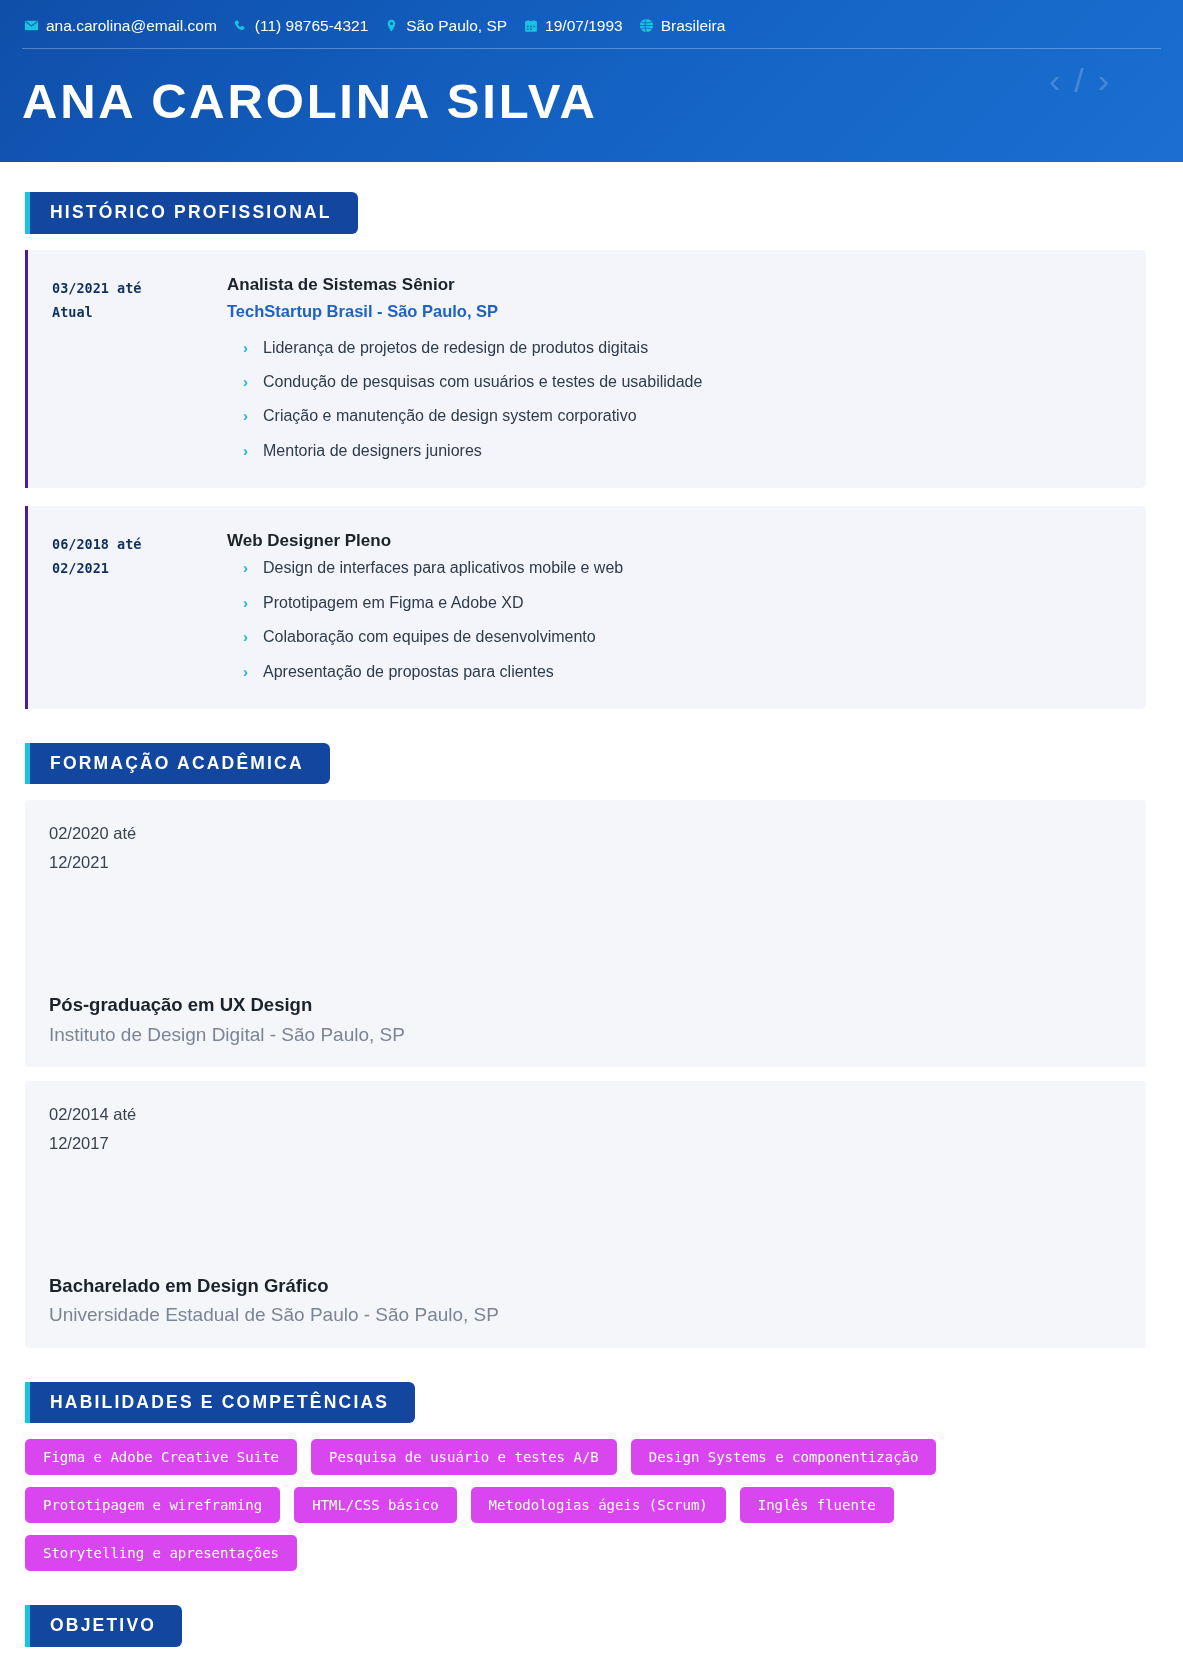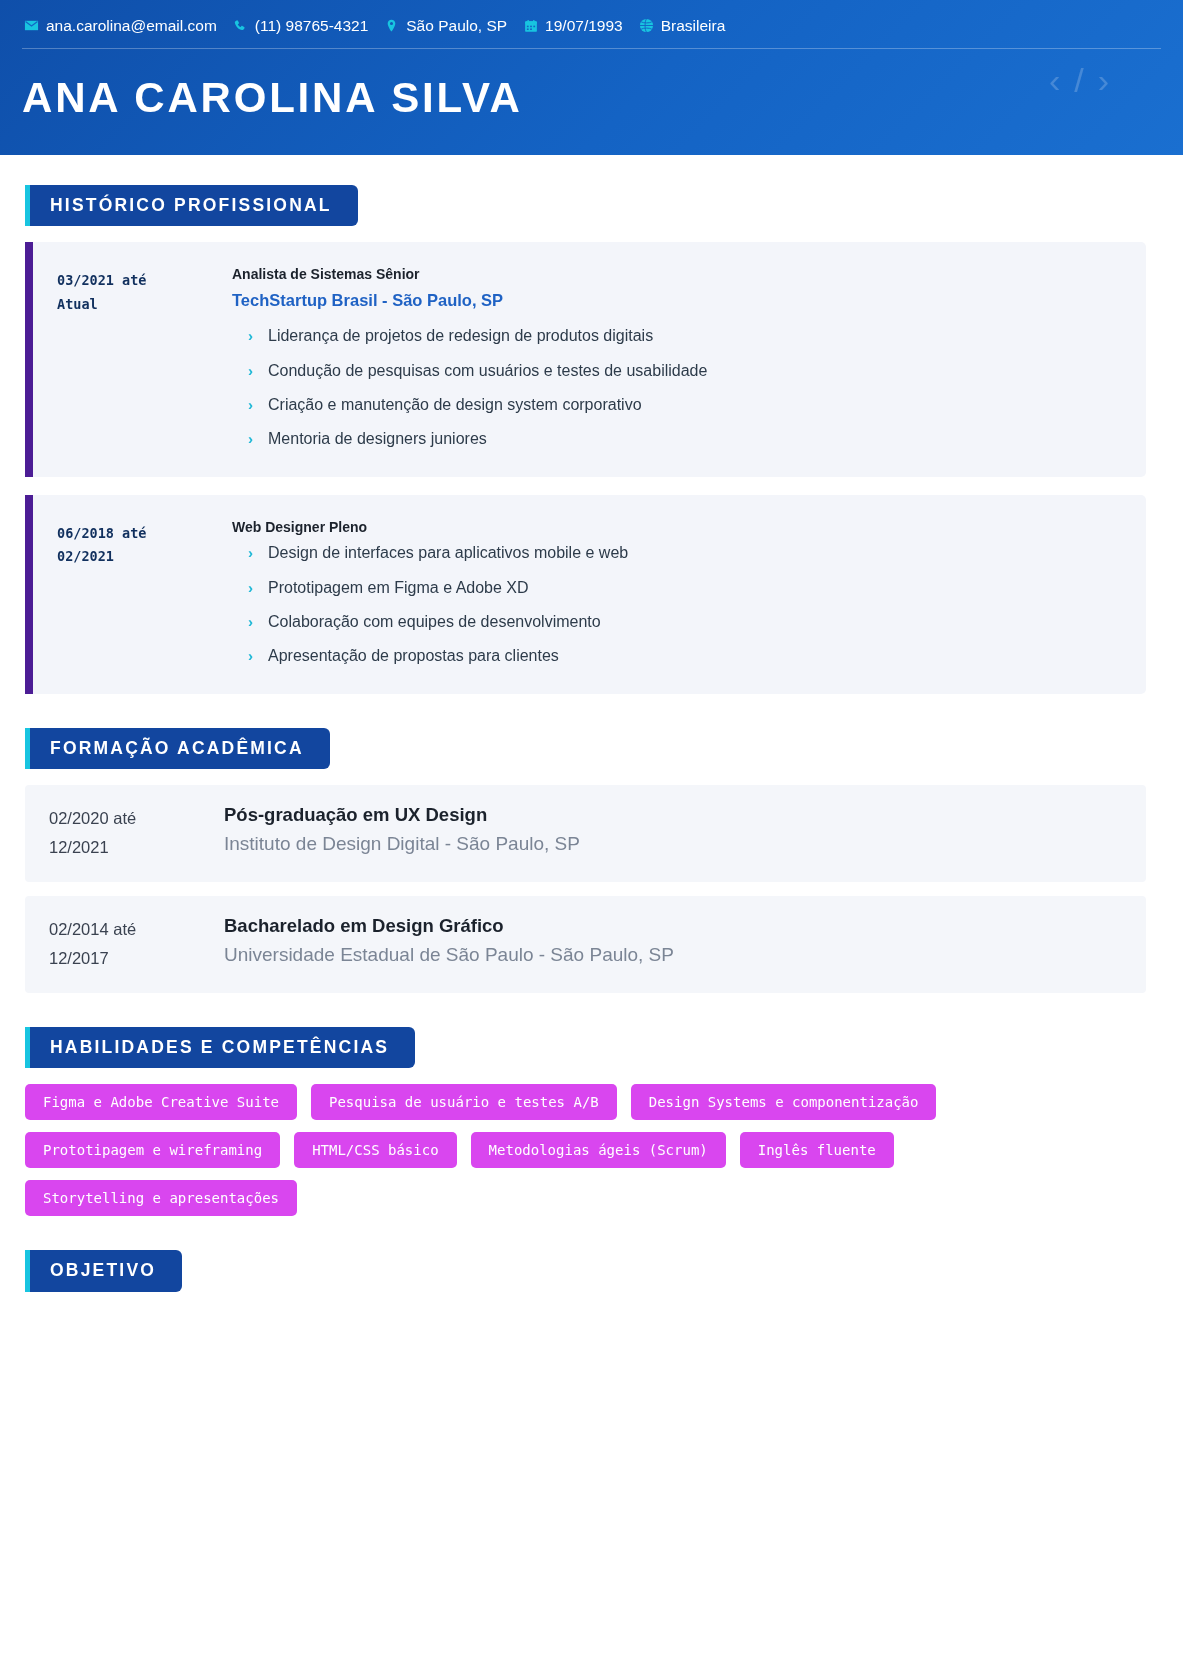--- a/index.html
+++ b/index.html
@@ -56,21 +56,21 @@
 
   .name-wrap {
     position: relative;
     padding-top: 26px;
     padding-bottom: 8px;
     min-height: 78px;
   }
 
   .full-name {
     color: #ffffff;
-    font-size: 42px;
+    font-size: 49px;
     font-weight: 700;
     letter-spacing: 2.8px;
     line-height: 1.1;
   }
 
   .code-deco {
     position: absolute;
     right: 52px;
     top: 14px;
     display: flex;
@@ -106,42 +106,42 @@
     font-size: 17.5px;
     font-weight: 700;
     letter-spacing: 2.2px;
     line-height: 1;
   }
 
   
   .exp-card {
     display: flex;
     background: #f3f5fa;
-    border-left: 8px solid #4c1d95;
+    border-left: 3px solid #4c1d95;
     border-radius: 0 5px 5px 0;
     padding: 24px 24px 26px 24px;
     margin: 0 3px 18px 3px;
     justify-content: center;
   }
 
   .exp-dates {
     flex: 0 0 175px;
     font-family: "DejaVu Sans Mono", "Liberation Mono", monospace;
     font-size: 13.5px;
     font-weight: 700;
     color: #11305e;
     line-height: 1.75;
     padding-top: 3px;
   }
 
   .exp-main { flex: 1 1 auto; min-width: 0; }
 
   .exp-title {
     color: #1b222c;
-    font-size: 14px;
+    font-size: 17px;
     font-weight: 700;
     line-height: 1.25;
     margin-bottom: 6px;
   }
 
   .exp-company {
     color: #1f62c4;
     font-size: 16.5px;
     font-weight: 600;
     line-height: 1.3;
@@ -170,20 +170,21 @@
     line-height: 1.45;
   }
 
   
   .edu-card {
     display: flex;
     background: #f4f6fa;
     border-radius: 4px;
     padding: 18px 24px 20px 24px;
     margin: 0 3px 14px 3px;
+    flex-direction: column;
   }
 
   .edu-dates {
     flex: 0 0 175px;
     font-size: 16.5px;
     color: #3a4250;
     line-height: 1.75;
     padding-top: 1px;
   }
 

